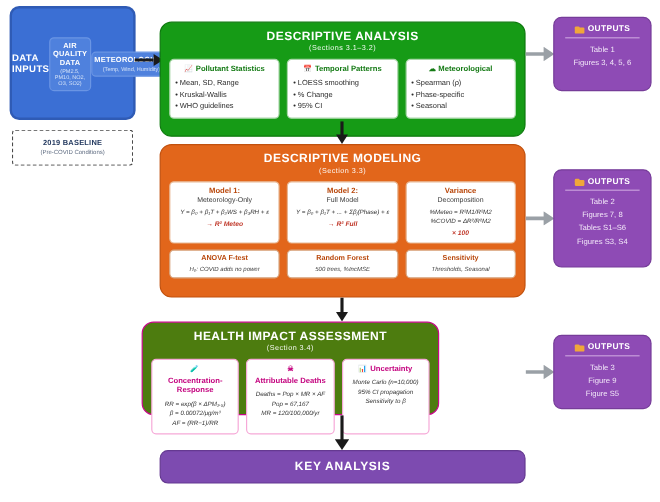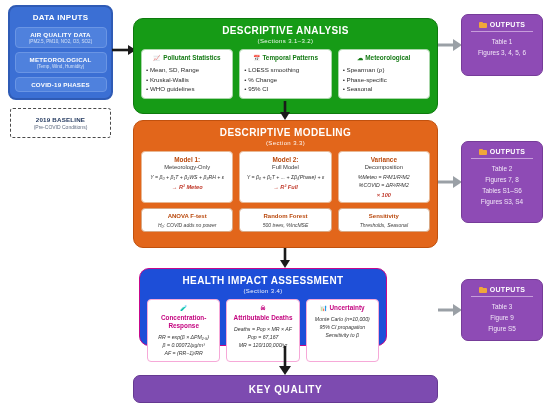--- a/index.html
+++ b/index.html
@@ -8,21 +8,21 @@
     background: #ffffff;
     font-family: "Liberation Sans", sans-serif;
     overflow: hidden;
   }
   #canvas { position: relative; width: 550px; height: 418px; background: #fff; }
 
   
   .inputs-box {
     position: absolute; left: 8px; top: 5px; width: 105px; height: 95px;
     background: #3b6fd4; border: 2px solid #2f5bb5; border-radius: 8px;
-    display: flex; flex-direction: column; align-items: center; padding-top: 6px;
+    display: flex; flex-direction: row; align-items: center; padding-top: 6px;
   }
   .inputs-title {
     color: #ffffff; font-size: 8px; font-weight: bold; letter-spacing: .3px;
     margin-bottom: 5px;
   }
   .input-chip {
     width: 92px; background: #4f81dd; border: 1px solid #6a95e4; border-radius: 4px;
     margin-bottom: 4px; padding: 3px 2px 3px; text-align: center;
   }
   .chip-title { color: #ffffff; font-size: 6.2px; font-weight: bold; letter-spacing: .2px; }
@@ -42,22 +42,22 @@
     text-align: center; color: #fff; font-weight: bold; letter-spacing: .4px;
     padding-top: 6px;
   }
   .stage-title { font-size: 10px; line-height: 12px; }
   .stage-sub { font-size: 6px; font-weight: normal; margin-top: 1px; opacity: .95; }
 
   .stage-green { left: 133px; top: 18px; width: 305px; height: 96px;
                  background: #169b16; border: 1.6px solid #0e7a0e; }
   .stage-orange { left: 133px; top: 120px; width: 305px; height: 128px;
                   background: #e2661b; border: 1.6px solid #c1510e; }
-  .stage-pink { left: 139px; top: 268px; width: 248px; height: 78px;
-                background: #1d4ed8; border: 1.6px solid #c7088a; }
+  .stage-pink { left: 118px; top: 268px; width: 248px; height: 78px;
+                background: #4d7c0f; border: 1.6px solid #c7088a; }
 
   .cards { display: flex; gap: 6px; padding: 5px 7px 0; }
   .card {
     background: #ffffff; border-radius: 4px; padding: 4px 4px 4px;
     flex: 1; display: flex; flex-direction: column;
   }
   .card-green { border: 1px solid #a9d7a9; }
   .card-orange { border: 1px solid #e8b793; }
   .card-pink { border: 1px solid #f6a9d8; }
 
@@ -366,16 +366,16 @@
       <span class="folder-ico"></span>
       <span>OUTPUTS</span>
     </div>
     <div class="out-rule"></div>
     <div class="out-line">Table 3</div>
     <div class="out-line">Figure 9</div>
     <div class="out-line">Figure S5</div>
   </div>
 
   <div class="key-findings">
-    <span>KEY QUALITY</span>
+    <span>KEY ANALYSIS</span>
   </div>
 
 </div>
 
 </body></html>

